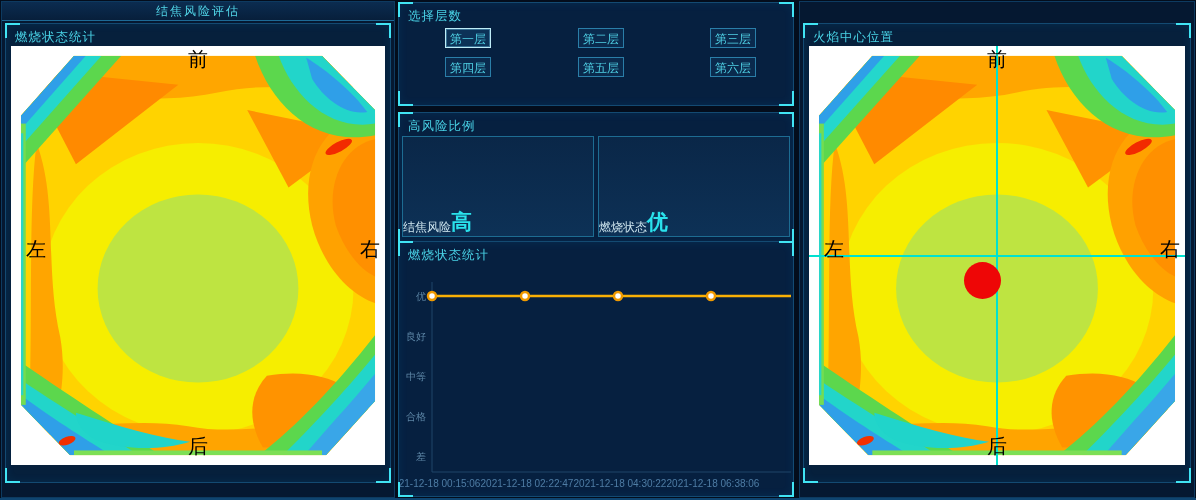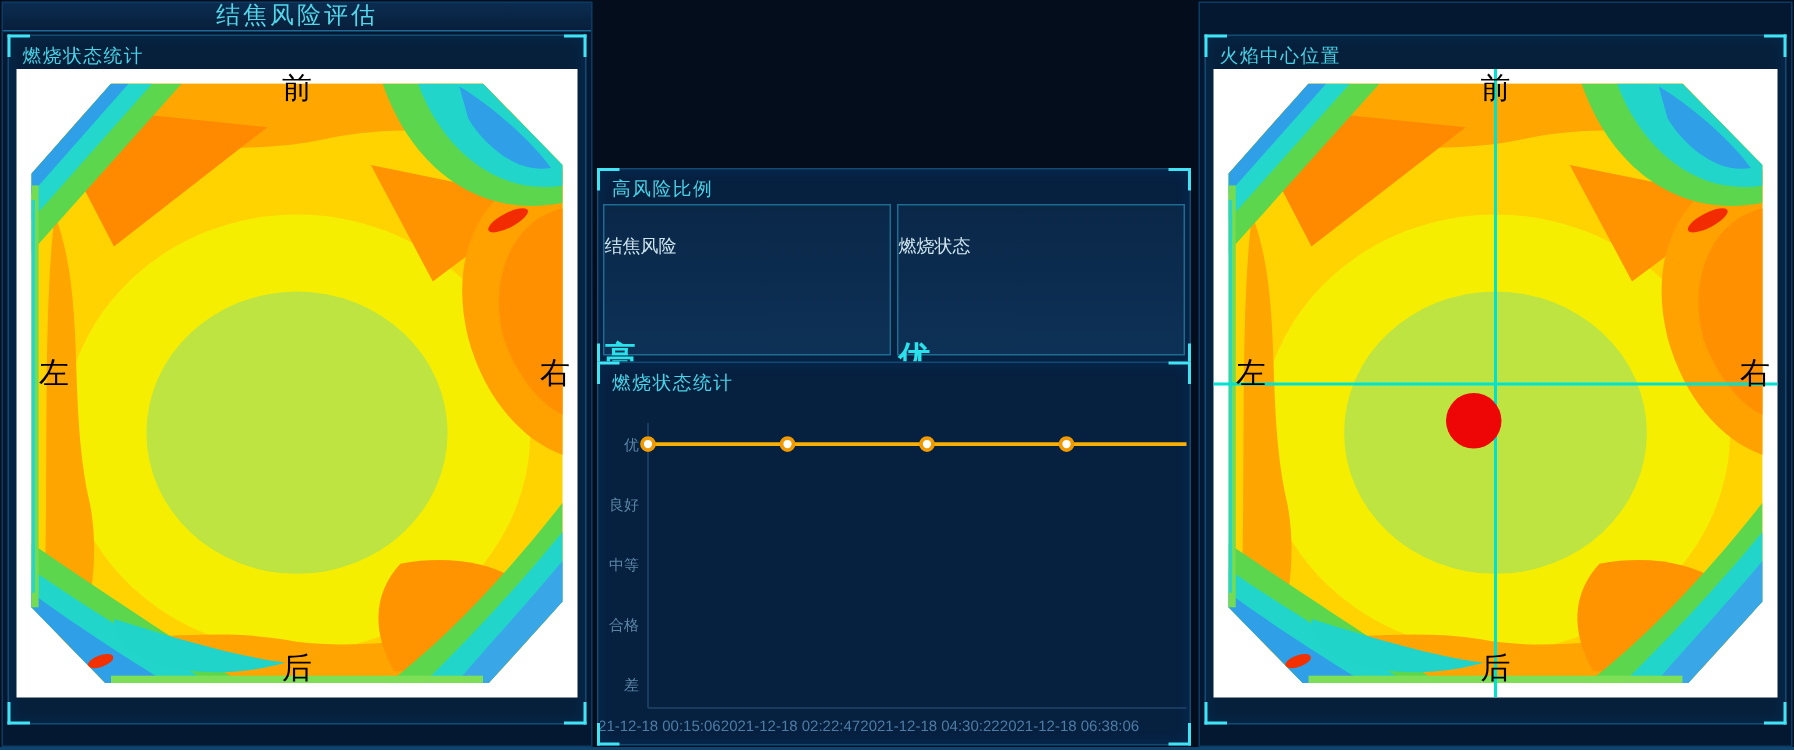--- a/index.html
+++ b/index.html
@@ -1,19 +1,19 @@
 <!DOCTYPE html>
 <html><head>
 <meta charset="utf-8">
 <style>
   html,body{margin:0;padding:0;background:#02080f;}
   .app{position:relative;width:1196px;height:500px;background:#030d1c;overflow:hidden;
        font-family:"Liberation Sans","DejaVu Sans",sans-serif;border-bottom:2px solid #0e4470;box-sizing:border-box;}
   .panel{position:absolute;background:#051831;border:1px solid #0d3a60;box-sizing:border-box;}
-  .titlebar{height:18px;line-height:18px;text-align:center;color:#52d6e8;font-size:16px;letter-spacing:2px;
+  .titlebar{height:18px;line-height:18px;text-align:center;color:#52d6e8;font-size:12px;letter-spacing:2px;
             background:linear-gradient(180deg,#0b2c50,#071f3b);border-bottom:1px solid #1d6a96;}
   .subpanel{position:absolute;top:21px;left:3px;right:3px;bottom:14px;border:1px solid #134a72;background:#06203c;
             box-shadow:inset 0 0 10px rgba(0,160,255,.10);}
   .mpanel{position:absolute;left:398px;width:396px;border:1px solid #134a72;background:#062040;box-sizing:border-box;
           box-shadow:inset 0 0 10px rgba(0,160,255,.10);}
   .sec-label{position:absolute;top:5px;left:9px;color:#49d2e6;font-size:12.5px;letter-spacing:1px;}
   
   .brackets i{position:absolute;width:13px;height:13px;border:0 solid #41e4f4;}
   .brackets i:nth-child(1){top:-1px;left:-1px;border-top-width:2px;border-left-width:2px;}
   .brackets i:nth-child(2){top:-1px;right:-1px;border-top-width:2px;border-right-width:2px;}
@@ -31,21 +31,21 @@
   .hline{position:absolute;left:0;right:0;top:calc(50% - 1px);height:2px;background:#00e2d0;z-index:3;}
   .flame-dot{position:absolute;width:37px;height:37px;border-radius:50%;background:#ee0606;z-index:4;
              left:calc(46% - 18px);top:calc(55.8% - 18px);}
   
   .lbtn{position:absolute;width:46px;height:20px;background:#0a2a4d;border:1px solid #2a7ea8;color:#4fd0e4;
         font-size:12px;text-align:center;line-height:20px;cursor:pointer;box-sizing:border-box;}
   .lbtn.sel{border:1px solid #bfecf7;background:#0c3257;box-shadow:inset 0 0 0 1px #356f92;}
   
   .cards{position:absolute;top:23px;left:3px;right:3px;bottom:6px;display:flex;gap:4px;}
   .card{flex:1;border:1px solid #1d6c92;background:linear-gradient(180deg,#0a2748,#0d3156);
-        display:flex;flex-direction:column;align-items:flex-start;box-sizing:border-box;gap:38px;}
+        display:flex;flex-direction:row;align-items:flex-end;box-sizing:border-box;}
   .card .clabel{margin-top:19px;color:#cfe6ef;font-size:12px;white-space:nowrap;}
   .card .cvalue{margin-top:13px;color:#2ae2ec;font-size:21px;font-weight:bold;display:flex;gap:16px;align-items:baseline;}
   .card.menu{justify-content:center;background:linear-gradient(180deg,#14485f,#175067);cursor:pointer;}
   .card.menu .clabel{margin:0;color:#eef7fa;font-size:12.5px;}
   #chart-svg{position:absolute;top:24px;left:1px;}
   text{font-family:"Liberation Sans","DejaVu Sans",sans-serif;}
 </style>
 </head>
 <body>
 
@@ -103,20 +103,33 @@
             <use href="#hm-art"></use>
           </svg>
         <span class="map-label ml-top">前</span>
         <span class="map-label ml-bottom">后</span>
         <span class="map-label ml-left">左</span>
         <span class="map-label ml-right">右</span>
       </div>
     </div>
   </div>
 
+  <div class="mpanel brackets" style="top:2px;height:104px;">
+    <i></i>
+      <i></i>
+      <i></i>
+      <i></i>
+    <div class="sec-label">选择层数</div>
+    <div class="lbtn sel" style="left:46px;top:25px;">第一层</div>
+    <div class="lbtn" style="left:179px;top:25px;">第二层</div>
+    <div class="lbtn" style="left:311px;top:25px;">第三层</div>
+    <div class="lbtn" style="left:46px;top:54px;">第四层</div>
+    <div class="lbtn" style="left:179px;top:54px;">第五层</div>
+    <div class="lbtn" style="left:311px;top:54px;">第六层</div>
+  </div>
 
   <div class="mpanel brackets" style="top:112px;height:132px;">
     <i></i>
       <i></i>
       <i></i>
       <i></i>
     <div class="sec-label">高风险比例</div>
     <div class="cards">
       <div class="card">
         <div class="clabel">结焦风险</div>

